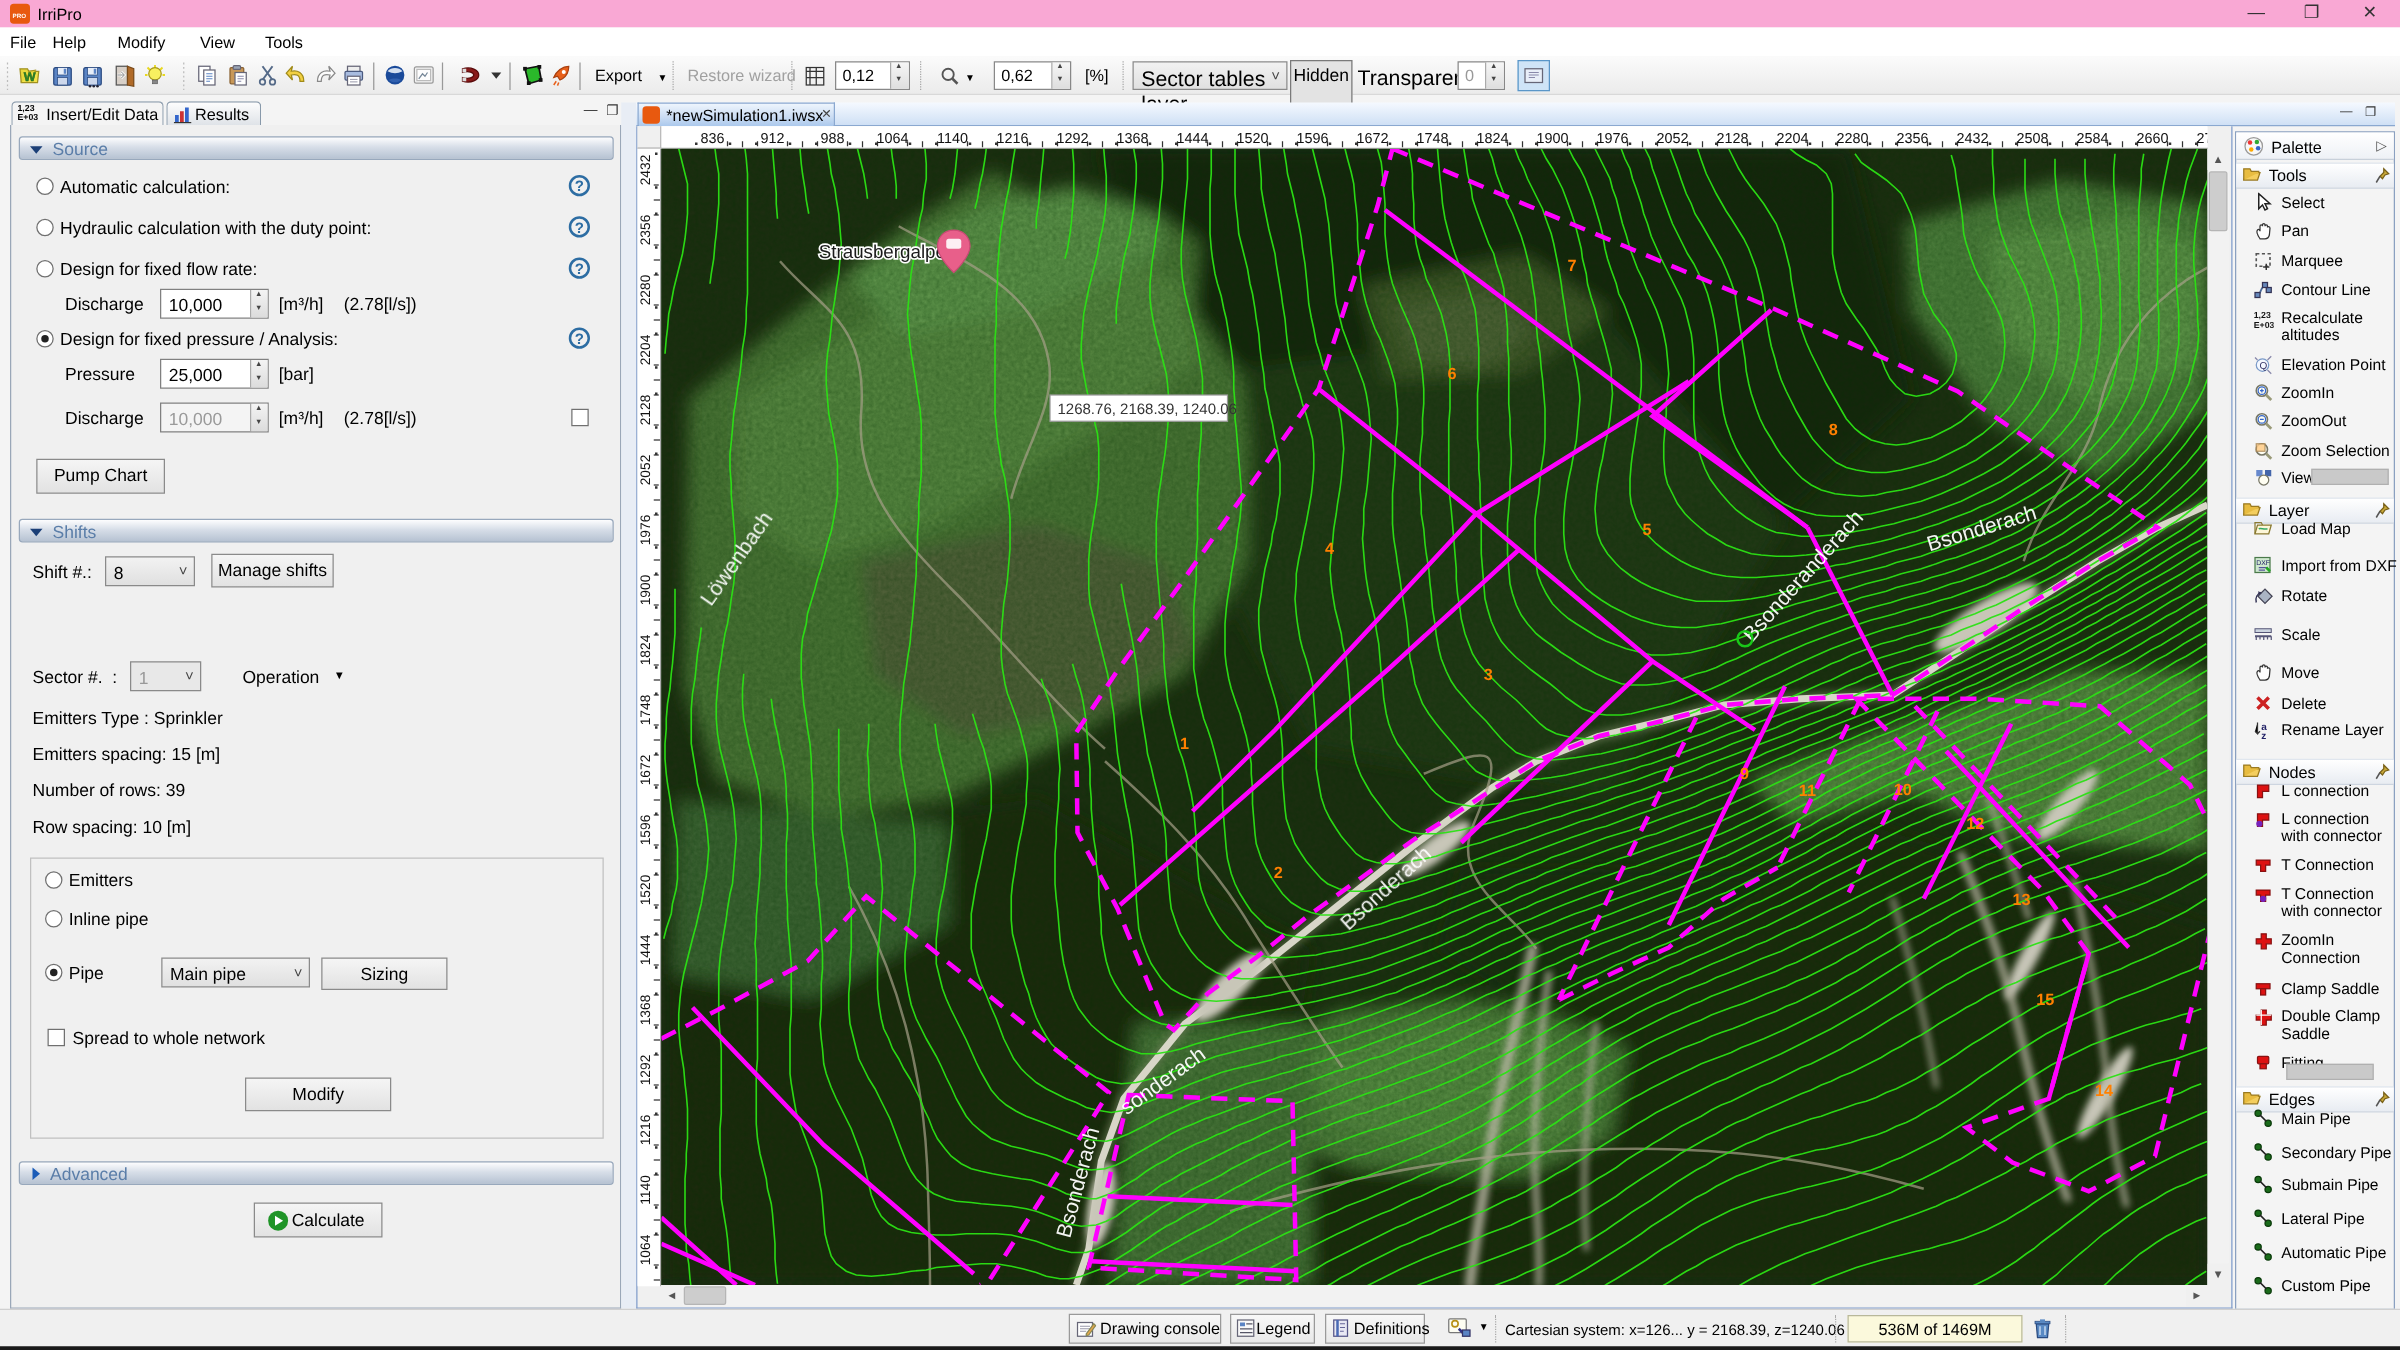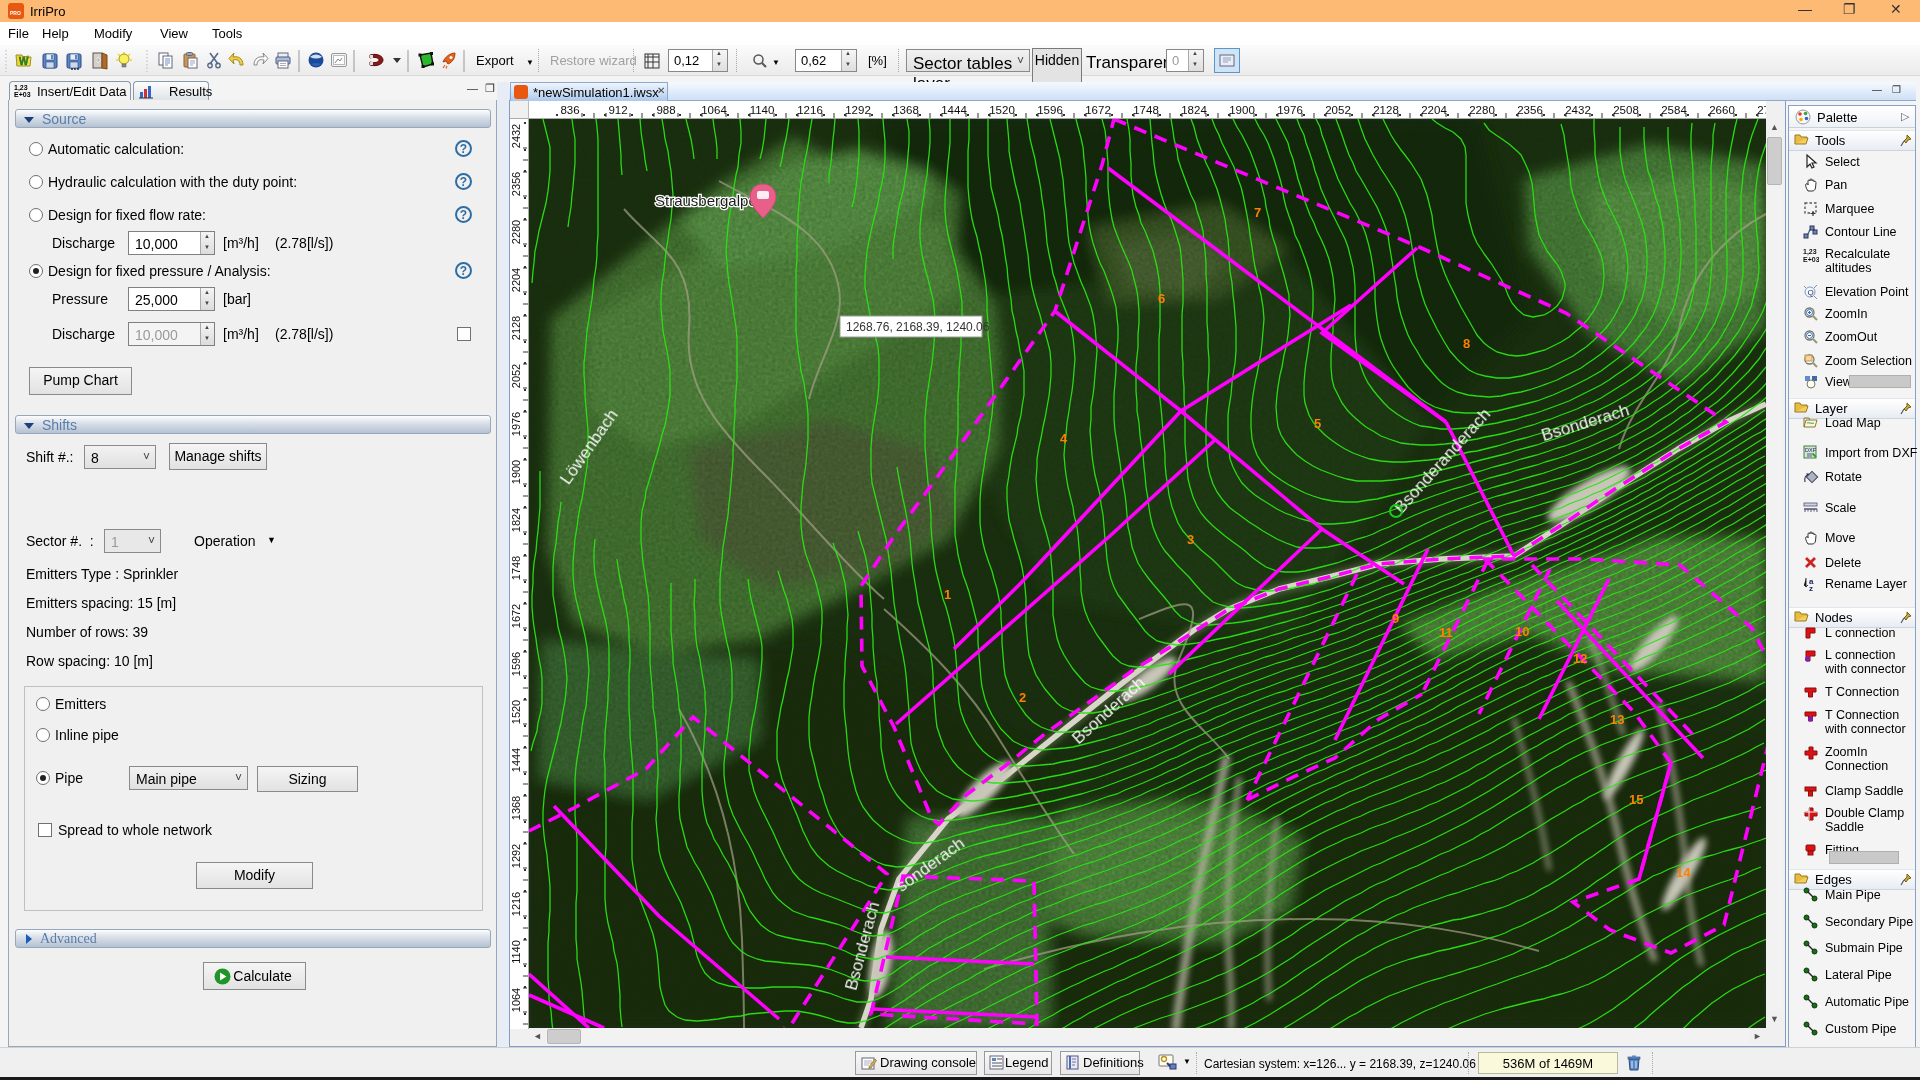--- a/index.html
+++ b/index.html
@@ -1,18 +1,18 @@
 <!DOCTYPE html>
 <html><head>
 <meta charset="utf-8">
 <style>
 * { margin:0; padding:0; box-sizing:border-box; }
 html,body { width:1920px; height:1080px; overflow:hidden; font-family:"Liberation Sans", sans-serif; background:#f0f0f0; }
 #app { position:absolute; left:0; top:0; width:1920px; height:1080px; background:#f4f4f4; }
-#titlebar { position:absolute; left:0; top:0; width:1920px; height:22px; background:#fdba74; }
+#titlebar { position:absolute; left:0; top:0; width:1920px; height:22px; background:#f9a8d4; }
 #appicon { position:absolute; left:8px; top:3px; width:16px; height:16px; background:#e8590f; border-radius:3px; }
 #appicon span { position:absolute; left:2px; top:7px; font-size:5px; font-weight:bold; color:#fff; }
 #apptitle { position:absolute; left:30px; top:4px; font-size:13px; color:#000; }
 .winbtn { position:absolute; top:3px; font-size:14px; color:#333; }
 #menubar { position:absolute; left:0; top:22px; width:1920px; height:23px; background:#ffffff; }
 #menubar span { position:absolute; top:4px; font-size:13px; color:#000; }
 #toolbar { position:absolute; left:0; top:45px; width:1920px; height:31px; background:linear-gradient(#fbfbfb,#ebebeb); border-bottom:1px solid #d8d8d8; }
 .tsep { position:absolute; top:4px; width:1px; height:23px; border-left:1px dotted #a8a8a8; }
 .tbtxt { position:absolute; top:8px; font-size:13px; color:#000; }
 .spin { position:absolute; top:4px; height:23px; background:#fff; border:1px solid #888; font-size:13px; }
@@ -220,21 +220,21 @@
         <span style="position:absolute;left:4px;top:2px;font-size:7px;font-weight:bold;">1,23<br>E+03</span>
         <span style="position:absolute;left:27px;top:2px;">Insert/Edit Data</span>
       </div>
     <div class="ltab" id="tab2">
         <svg style="position:absolute;left:5px;top:2px;" width="15" height="15">
           <rect x="1" y="8" width="3" height="6" fill="#36c"></rect>
           <rect x="5" y="5" width="3" height="9" fill="#c33"></rect>
           <rect x="9" y="2" width="3" height="12" fill="#36c"></rect>
           <path d="M0,14 h14" stroke="#333"></path>
         </svg>
-        <span style="position:absolute;left:35px;top:2px;">Results</span>
+        <span style="position:absolute;left:22px;top:2px;">Results</span>
       </div>
     <div class="winbtn" style="left:458px; top:-18px; font-size:11px;">—</div>
     <div class="winbtn" style="left:476px; top:-18px; font-size:11px;">❐</div>
     <div class="sechdr" style="top:9px;">
         <span class="tri"></span>
         <span class="t">Source</span>
       </div>
     <div class="radio" style="left:20px; top:42px;"></div>
     <div class="lbl" style="left:39px; top:41px;">Automatic calculation:</div>
     <div class="qm" style="left:446px; top:40px;">?</div>
@@ -297,21 +297,21 @@
     <div class="lbl" style="left:46px; top:670px;">Pipe</div>
     <div class="cmb" style="left:120px; top:666px; width:119px;">
         <span class="v">Main pipe</span>
       </div>
     <div class="btn" style="left:248px; top:666px; width:101px; height:26px;"><span style="position:relative; top:4px;">Sizing</span></div>
     <div class="chk" style="left:29px; top:723px;"></div>
     <div class="lbl" style="left:49px; top:722px;">Spread to whole network</div>
     <div class="btn" style="left:187px; top:762px; width:117px; height:27px;"><span style="position:relative; top:4px;">Modify</span></div>
     <div class="sechdr" style="top:829px;">
         <span class="trir"></span>
-        <span class="t" style="left:24px;font-family:Liberation Serif, serif;">Advanced</span>
+        <span class="t" style="left:24px;">Advanced</span>
       </div>
     <div class="btn" style="left:194px; top:862px; width:103px; height:28px;"><span style="position:relative; top:5px; left:8px;margin-top:16px;">Calculate</span>
       <svg style="position:absolute; left:10px; top:5px;" width="17" height="17" viewBox="0 0 17 17">
           <circle cx="8.5" cy="8.5" r="8" fill="#1f9427"></circle>
           <path d="M6 4.5 L12.5 8.5 L6 12.5 Z" fill="#fff"></path>
         </svg>
     </div>
   </div>
   <div style="position:absolute;left:497px;top:82px;width:12px;height:965px;background:#e8edf5;"></div>
   <div id="tabstrip"></div>

